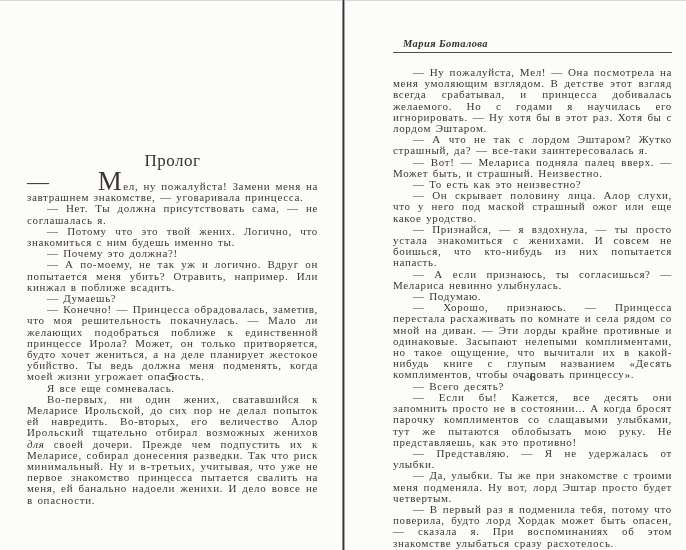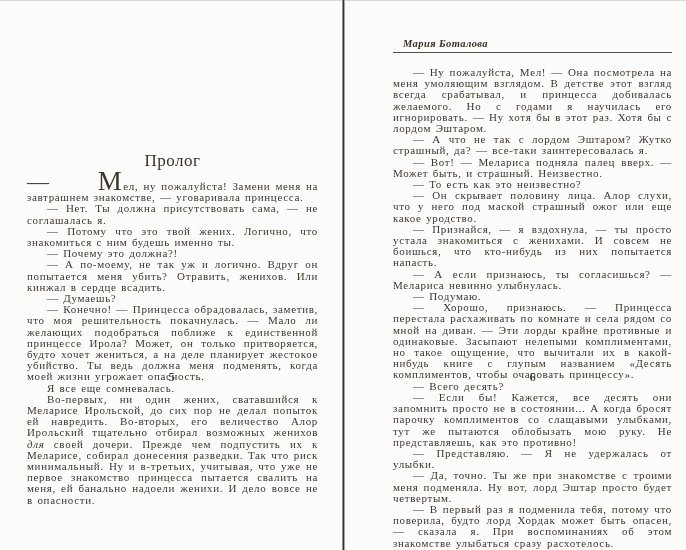--- a/index.html
+++ b/index.html
@@ -77,21 +77,21 @@
   <div class="top-edge"></div>
 
   <div class="page page-left">
     <h2 class="chapter-title">Пролог</h2>
     <div class="body-text">
       <p class="para opening"><span class="dc-dash">—</span><span class="dc-initial">М</span><span>ел, ну пожалуйста! Замени меня на завтрашнем знакомстве, — уговаривала принцесса.</span></p>
       <div>
           <p class="para"><span>— Нет. Ты должна присутствовать сама, — не соглашалась я.</span></p>
           <p class="para"><span>— Потому что это твой жених. Логично, что знакомиться с ним будешь именно ты.</span></p>
           <p class="para"><span>— Почему это должна?!</span></p>
-          <p class="para"><span>— А по-моему, не так уж и логично. Вдруг он попытается меня убить? Отравить, женихов. Или кинжал в сердце всадить.</span></p>
+          <p class="para"><span>— А по-моему, не так уж и логично. Вдруг он попытается меня убить? Отравить, например. Или кинжал в поближе всадить.</span></p>
           <p class="para"><span>— Думаешь?</span></p>
           <p class="para"><span>— Конечно! — Принцесса обрадовалась, заметив, что моя решительность покачнулась. — Мало ли желающих подобраться поближе к единственной принцессе Ирола? Может, он только притворяется, будто хочет жениться, а на деле планирует жестокое убийство. Ты ведь должна меня подменять, когда моей жизни угрожает опасность.</span></p>
           <p class="para"><span>Я все еще сомневалась.</span></p>
           <p class="para"><span>Во-первых, ни один жених, сватавшийся к Меларисе Ирольской, до сих пор не делал попыток ей навредить. Во-вторых, его величество Алор Ирольский тщательно отбирал возможных женихов </span><span class="italic">для</span><span> своей дочери. Прежде чем подпустить их к Меларисе, собирал донесения разведки. Так что риск минимальный. Ну и в-третьих, учитывая, что уже не первое знакомство принцесса пытается свалить на меня, ей банально надоели женихи. И дело вовсе не в опасности.</span></p>
         </div>
     </div>
     <div class="page-number">5</div>
   </div>
 
   <div class="spine"></div>
@@ -107,19 +107,19 @@
           <p class="para"><span>— Вот! — Мелариса подняла палец вверх. — Может быть, и страшный. Неизвестно.</span></p>
           <p class="para"><span>— То есть как это неизвестно?</span></p>
           <p class="para"><span>— Он скрывает половину лица. Алор слухи, что у него под маской страшный ожог или еще какое уродство.</span></p>
           <p class="para"><span>— Признайся, — я вздохнула, — ты просто устала знакомиться с женихами. И совсем не боишься, что кто-нибудь из них попытается напасть.</span></p>
           <p class="para"><span>— А если признаюсь, ты согласишься? — Мелариса невинно улыбнулась.</span></p>
           <p class="para"><span>— Подумаю.</span></p>
           <p class="para"><span>— Хорошо, признаюсь. — Принцесса перестала расхаживать по комнате и села рядом со мной на диван. — Эти лорды крайне противные и одинаковые. Засыпают нелепыми комплиментами, но такое ощущение, что вычитали их в какой-нибудь книге с глупым названием «Десять комплиментов, чтобы очаровать принцессу».</span></p>
           <p class="para"><span>— Всего десять?</span></p>
           <p class="para"><span>— Если бы! Кажется, все десять они запомнить просто не в состоянии... А когда бросят парочку комплиментов со слащавыми улыбками, тут же пытаются облобызать мою руку. Не представляешь, как это противно!</span></p>
           <p class="para"><span>— Представляю. — Я не удержалась от улыбки.</span></p>
-          <p class="para"><span>— Да, точно. Ты же при знакомстве с троими меня подменяла. Ну вот, лорд Эштар просто будет четвертым.</span></p>
+          <p class="para"><span>— Да, улыбки. Ты же при знакомстве с троими меня подменяла. Ну вот, лорд Эштар просто будет четвертым.</span></p>
           <p class="para"><span>— В первый раз я подменила тебя, потому что поверила, будто лорд Хордак может быть опасен, — сказала я. При воспоминаниях об этом знакомстве улыбаться сразу расхотелось.</span></p>
         </div>
     </div>
     <div class="page-number">6</div>
   </div>
 </div>
 
 </body></html>

